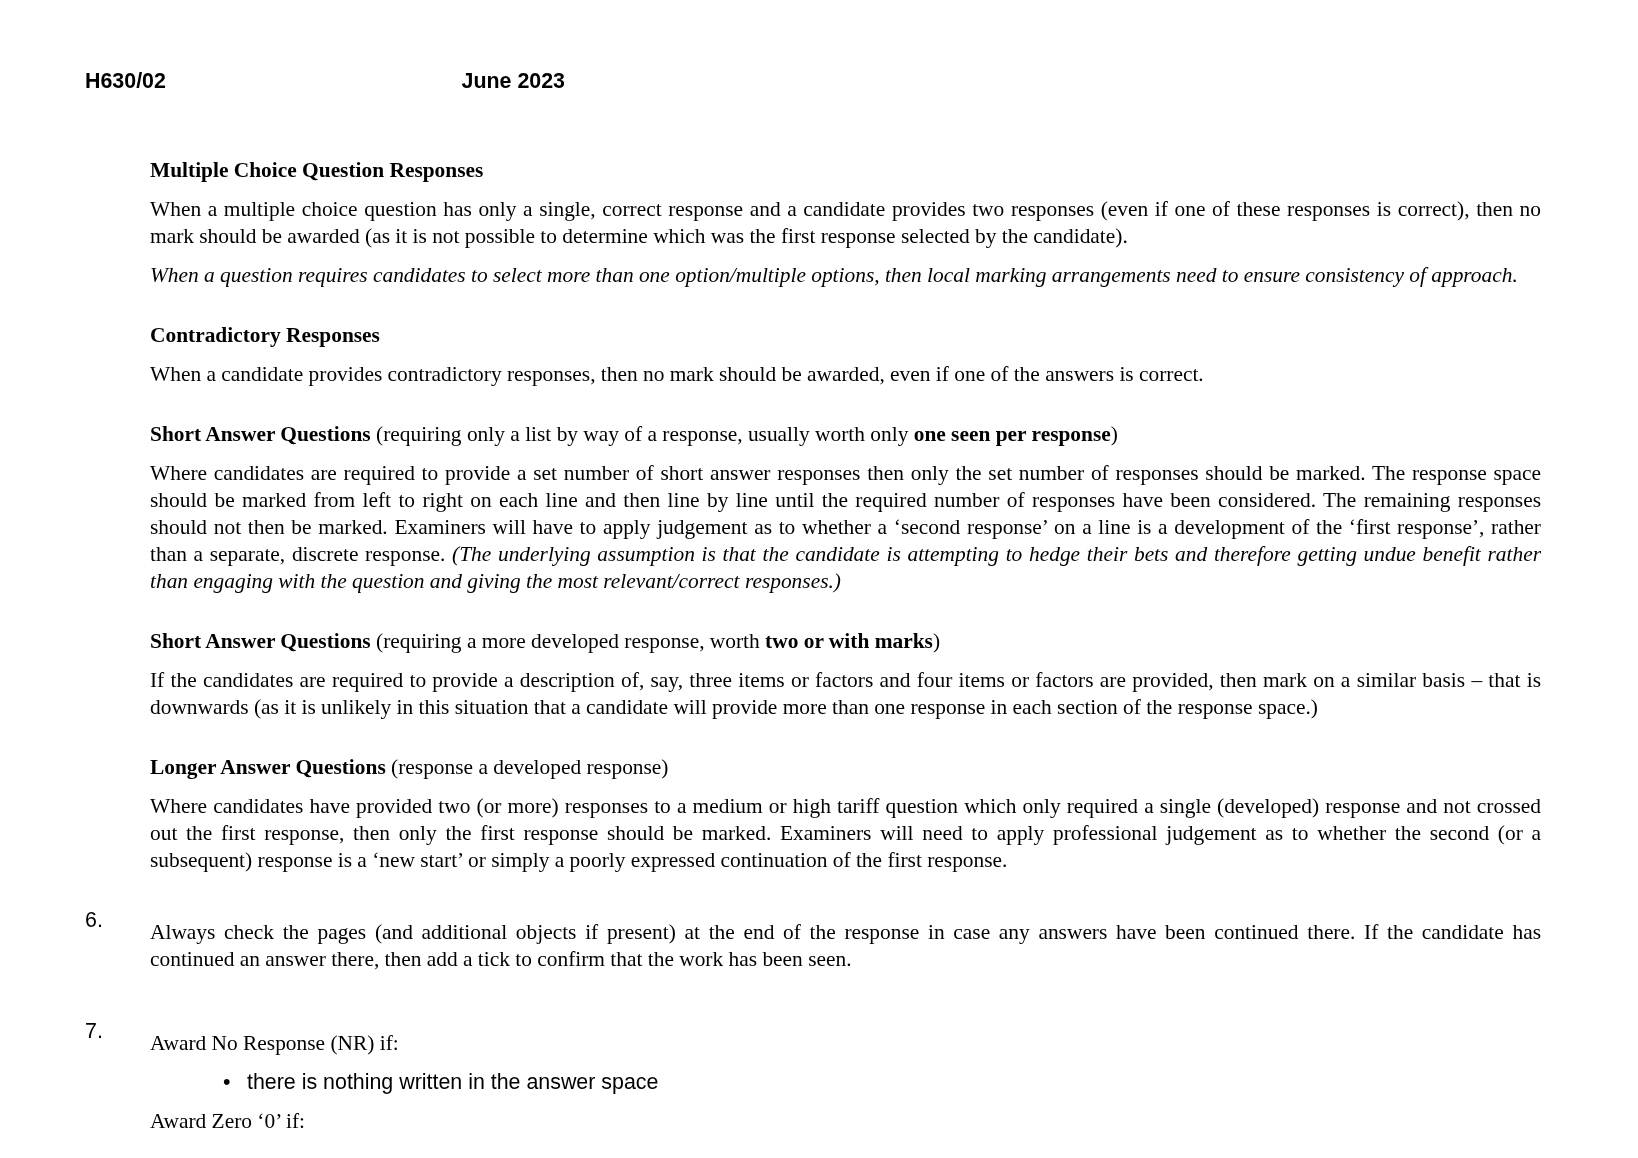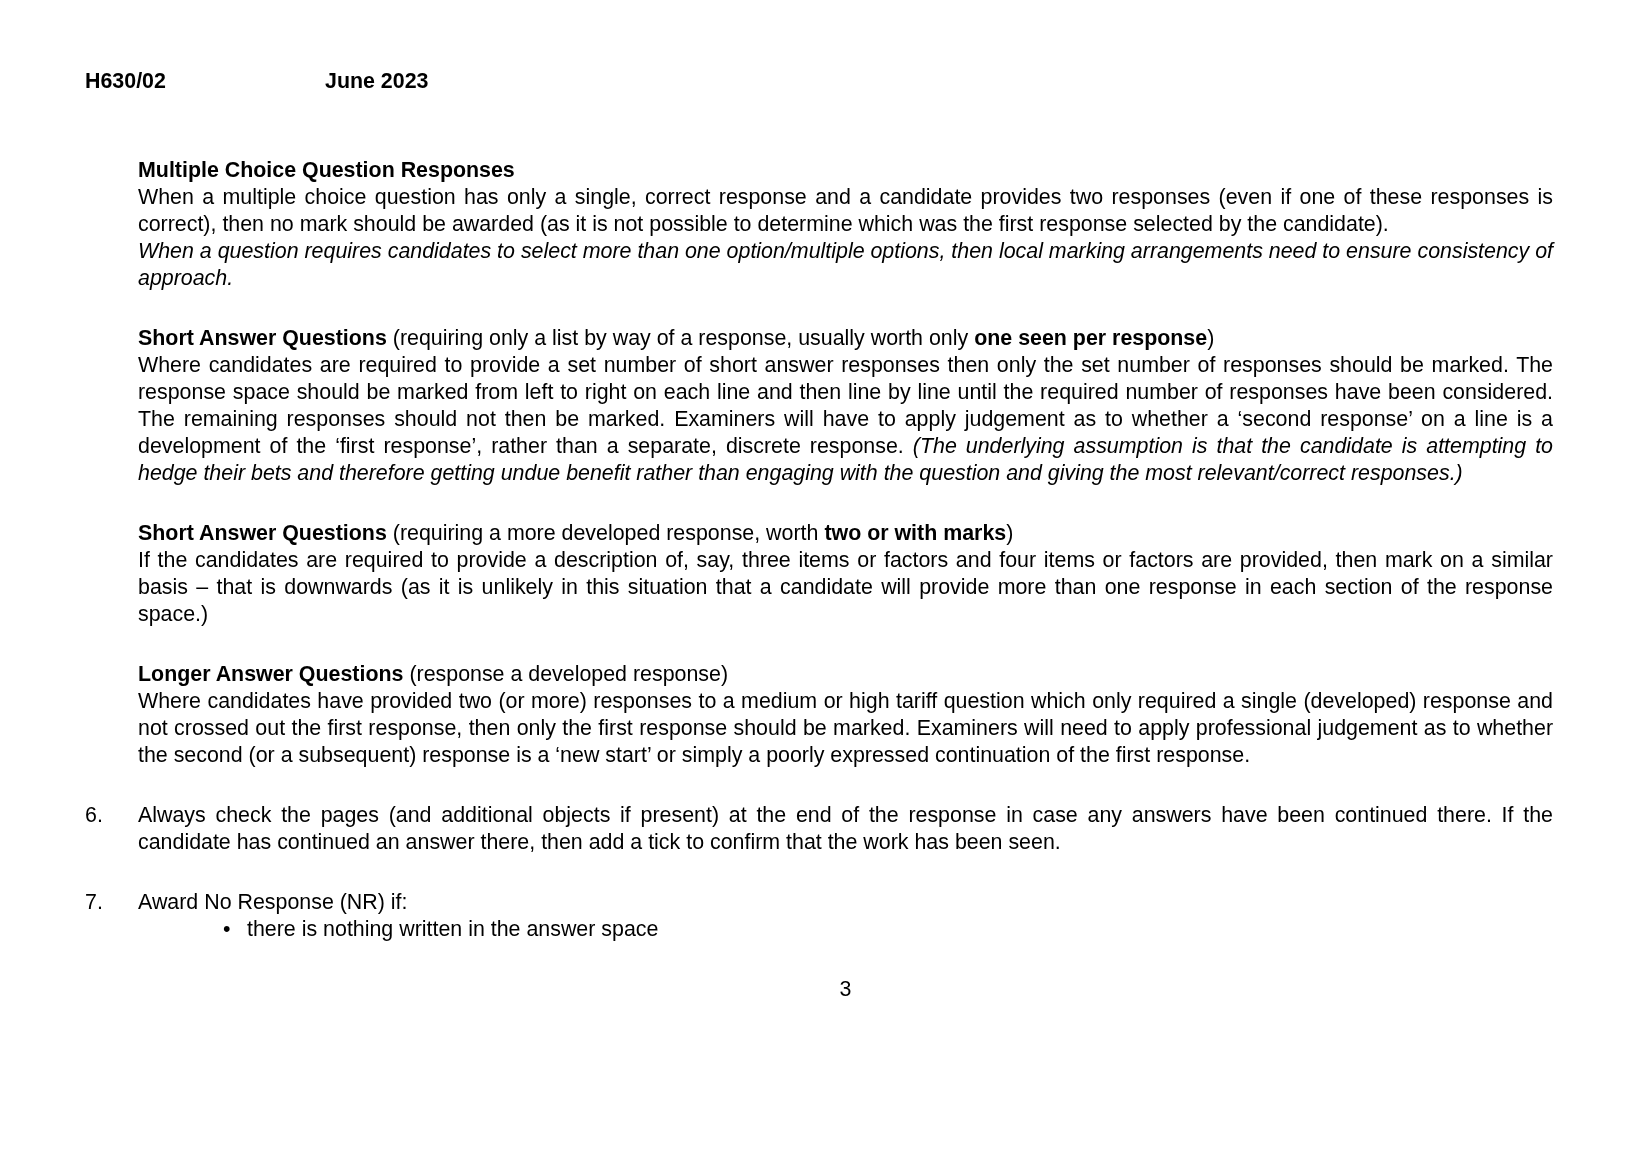--- a/index.html
+++ b/index.html
@@ -14,24 +14,24 @@
     font-size: 21.4px;
     line-height: 27px;
     padding: 68px 85px 0 85px;
     overflow: hidden;
   }
   .b { font-weight: bold; }
   .i { font-style: italic; }
   .hdr { display: flex; align-items: baseline; font-weight: bold; margin-bottom: 62px; }
   .hdr-left  { width: 240px; text-align: left; }
   .hdr-center{ flex: 1; text-align: center; }
-  .hdr-right { width: 240px; text-align: left; }
+  .hdr-right { width: 240px; text-align: right; }
   .doc-body { margin-left: 53px; }
   .section { margin-bottom: 33px; }
-  .section p, .doc-body p { margin: 0; }
+  .section p, .doc-body p { margin: 12px; font-family: Liberation Serif, serif; }
   p.just { text-align: justify; }
   .num-item { display: flex; margin-left: -53px; margin-bottom: 33px; }
   .num { width: 53px; flex: none; }
   .item-body { flex: 1; min-width: 0; }
   .bullet-row { display: flex; padding-left: 85px; }
   .bullet-glyph { width: 24px; flex: none; }
   .gap-above { margin-top: 22px; }
   .footer { text-align: center; margin-top: 6px; }
 </style>
 </head>
@@ -42,20 +42,24 @@
     <div class="hdr-left">H630/02</div>
     <div class="hdr-right">June 2023</div>
   </div>
 
   <div class="doc-body">
     <div id="sections-root">
         <div class="section">
           <p class="heading"><span class="b">Multiple Choice Question Responses</span></p>
           <p class="para just"><span>When a multiple choice question has only a single, correct response and a candidate provides two responses (even if one of these responses is correct), then no mark should be awarded (as it is not possible to determine which was the first response selected by the candidate).</span></p>
           <p class="para just"><span class="i">When a question requires candidates to select more than one option/multiple options, then local marking arrangements need to ensure consistency of approach.</span></p>
+        </div>
+        <div class="section">
+          <p class="heading"><span class="b">Contradictory Responses</span></p>
+          <p class="para"><span>When a candidate provides contradictory responses, then no mark should be awarded, even if one of the answers is correct.</span></p>
         </div>
         <div class="section">
           <p class="heading"><span class="b">Short Answer Questions</span><span> (requiring only a list by way of a response, usually worth only </span><span class="b">one seen per response</span><span>)</span></p>
           <p class="para just"><span>Where candidates are required to provide a set number of short answer responses then only the set number of responses should be marked. The response space should be marked from left to right on each line and then line by line until the required number of responses have been considered.  The remaining responses should not then be marked. Examiners will have to apply judgement as to whether a ‘second response’ on a line is a development of the ‘first response’, rather than a separate, discrete response.  </span><span class="i">(The underlying assumption is that the candidate is attempting to hedge their bets and therefore getting undue benefit rather than engaging with the question and giving the most relevant/correct responses.)</span></p>
         </div>
         <div class="section">
           <p class="heading"><span class="b">Short Answer Questions</span><span> (requiring a more developed response, worth </span><span class="b">two or with marks</span><span>)</span></p>
           <p class="para just"><span>If the candidates are required to provide a description of, say, three items or factors and four items or factors are provided, then mark on a similar basis – that is downwards (as it is unlikely in this situation that a candidate will provide more than one response in each section of the response space.)</span></p>
         </div>
         <div class="section">
@@ -71,20 +75,21 @@
           </div>
         </div>
         <div class="num-item">
           <div class="num">7.</div>
           <div class="item-body">
             <p class=""><span>Award No Response (NR) if:</span></p>
             <div class="bullet-row">
               <span class="bullet-glyph">•</span>
               <span><span>there is nothing written in the answer space</span></span>
             </div>
+            <p class=" gap-above"><span>Award Zero ‘0’ if:</span></p>
           </div>
         </div>
       </div>
     <div class="footer">
       <span>3</span>
     </div>
   </div>
 </div>
 
 </body></html>

